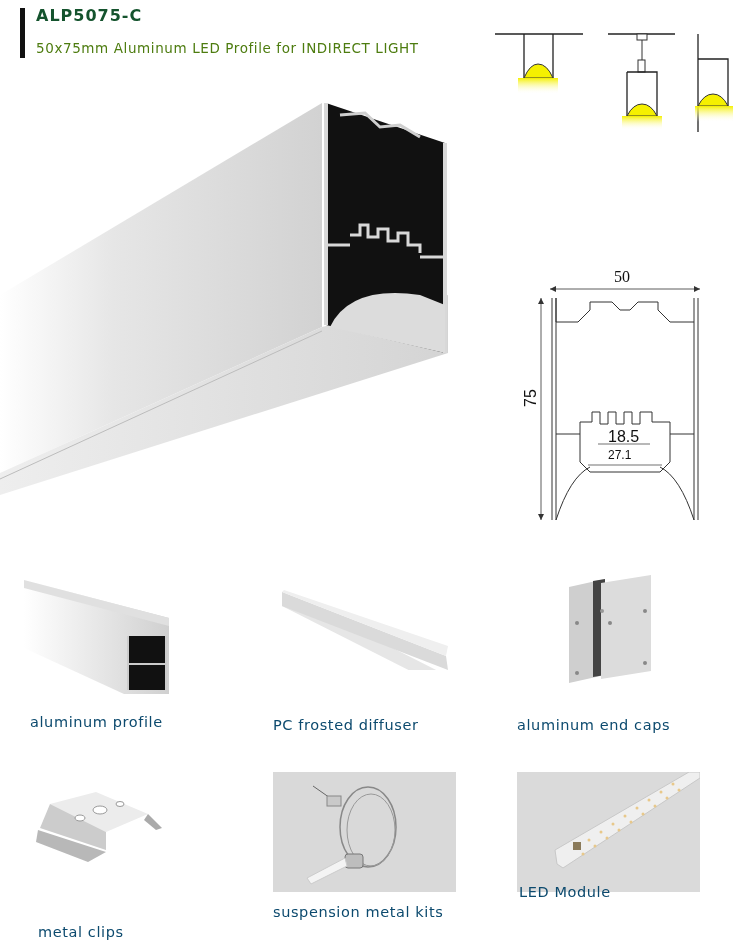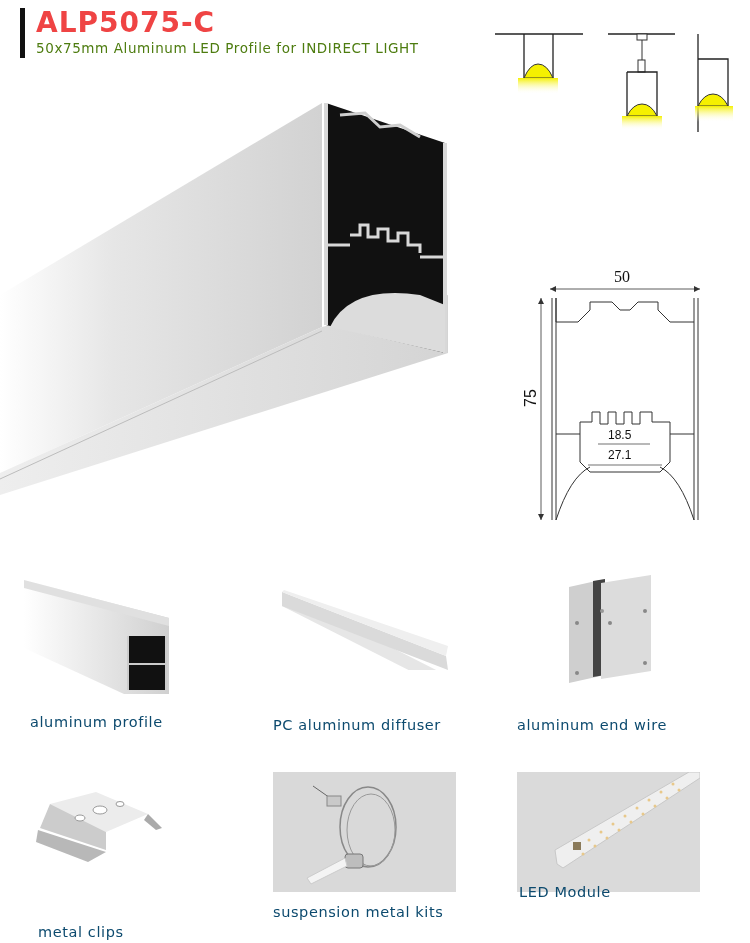--- a/index.html
+++ b/index.html
@@ -1,20 +1,20 @@
 <!DOCTYPE html>
 <html><head>
 <meta charset="utf-8">
 <style>
   * { box-sizing: border-box; margin: 0; padding: 0; }
   html, body { width: 750px; height: 943px; background: #ffffff; overflow: hidden; }
   body { position: relative; font-family: "DejaVu Sans", sans-serif; color: #222; }
   .abs { position: absolute; }
   .title-bar { left: 20px; top: 8px; width: 5px; height: 50px; background: #111; }
-  .title { left: 36px; top: 6px; font-family: "DejaVu Sans", sans-serif; font-weight: bold; font-size: 28px; letter-spacing: 1px; color: #ef4444; }
+  .title { left: 36px; top: 6px; font-family: "DejaVu Sans", sans-serif; font-weight: bold; font-size: 16px; letter-spacing: 1px; color: #14532d; }
   .subtitle { left: 36px; top: 40px; font-size: 13.5px; color: #4d7c0f; letter-spacing: 0.6px; }
   .caption { font-size: 14.5px; color: #0c4a6e; letter-spacing: 0.6px; }
   svg { display: block; }
   .photo { background: #d8d8d8; }
 </style>
 </head>
 <body>
 
 <div class="abs title-bar"></div>
 <div class="abs title">ALP5075-C</div>
@@ -92,21 +92,21 @@
     <path d="M32 36 V258 M36 36 V258 M174 36 V258 M178 36 V258" stroke="#333" stroke-width="1" fill="none"></path>
     <path d="M36 36 V60 H58 L70 48 V40 H92 L100 48 H110 L118 40 H138 V48 L150 60 H174" stroke="#333" stroke-width="1" fill="none"></path>
     <path d="M36 172 H60 V160 H72 V150 H80 V162 H88 V150 H96 V162 H104 V150 H112 V162 H120 V150 H132 V160 H150 V172 H174" stroke="#333" stroke-width="1" fill="none"></path>
     <path d="M60 172 V200 L70 210 H140 L150 200 V172" stroke="#333" stroke-width="1" fill="none"></path>
     <path d="M36 258 Q50 215 70 205 M174 258 Q160 215 140 205" stroke="#333" stroke-width="1" fill="none"></path>
     <line x1="78" y1="182" x2="130" y2="182" stroke="#333" stroke-width="0.7"></line>
     <line x1="68" y1="203" x2="142" y2="203" stroke="#333" stroke-width="0.7"></line>
   </svg>
   <div class="abs" style="left:94px;top:6px;font-family:Liberation Serif, serif;font-size:16px;color:#111">50</div>
   <div class="abs" style="left:2px;top:145px;font-family:'Liberation Sans',sans-serif;font-size:16px;color:#111;transform:rotate(-90deg);transform-origin:left top">75</div>
-  <div class="abs" style="left:88px;top:166px;font-family:'Liberation Sans',sans-serif;font-size:12px;color:#111">18.5</div>
+  <div class="abs" style="left:88px;top:166px;font-family:'Liberation Sans',sans-serif;font-size:16px;color:#111">18.5</div>
   <div class="abs" style="left:88px;top:186px;font-family:'Liberation Sans',sans-serif;font-size:12px;color:#111">27.1</div>
 </div>
 
 <svg class="abs" style="left:24px;top:578px" width="150" height="120">
   <defs>
     <linearGradient id="ap" x1="0" y1="0" x2="1" y2="0">
       <stop offset="0" stop-color="#ffffff"></stop>
         <stop offset="1" stop-color="#d0d0d0"></stop>
     </linearGradient>
   </defs>
@@ -115,34 +115,34 @@
   <path d="M104 58 V112 M142 58 V112 M104 86 H142" stroke="#ccc" stroke-width="2"></path>
   <polygon points="0,2 145,40 145,48 0,10" fill="#e0e0e0"></polygon>
 </svg>
 <div class="abs caption" style="left:30px;top:714px">aluminum profile</div>
 
 <svg class="abs" style="left:280px;top:590px" width="172" height="80">
   <polygon points="2,6 168,90 168,76 2,-8" fill="#e6e6e6" transform="translate(0,10)"></polygon>
   <polygon points="2,16 168,80 166,66 2,2" fill="#dadada"></polygon>
   <polygon points="2,2 166,66 168,56 4,0" fill="#efefef"></polygon>
 </svg>
-<div class="abs caption" style="left:273px;top:717px">PC aluminum diffuser</div>
+<div class="abs caption" style="left:273px;top:717px">PC frosted diffuser</div>
 
 <svg class="abs" style="left:565px;top:575px" width="90" height="112">
   <polygon points="4,12 40,4 40,100 4,108" fill="#cfcfcf"></polygon>
   <polygon points="28,6 40,4 40,100 28,102" fill="#444"></polygon>
   <polygon points="36,8 86,0 86,96 36,104" fill="#dcdcdc"></polygon>
   <circle cx="12" cy="48" r="2" fill="#888"></circle>
     <circle cx="12" cy="98" r="2" fill="#888"></circle>
   <circle cx="45" cy="48" r="2" fill="#888"></circle>
     <circle cx="80" cy="36" r="2" fill="#888"></circle>
   <circle cx="80" cy="88" r="2" fill="#888"></circle>
     <circle cx="37" cy="36" r="2" fill="#999"></circle>
 </svg>
-<div class="abs caption" style="left:517px;top:717px">aluminum end wire</div>
+<div class="abs caption" style="left:517px;top:717px">aluminum end caps</div>
 
 <svg class="abs" style="left:36px;top:790px" width="130" height="80">
   <polygon points="14,14 60,2 112,24 70,42" fill="#ececec"></polygon>
   <polygon points="14,14 70,42 70,60 4,38" fill="#cccccc"></polygon>
   <polygon points="2,40 70,62 52,72 0,52" fill="#b8b8b8"></polygon>
   <polygon points="112,24 126,38 120,40 108,30" fill="#aaa"></polygon>
   <ellipse cx="64" cy="20" rx="7" ry="4" fill="#fff" stroke="#999"></ellipse>
   <ellipse cx="44" cy="28" rx="5" ry="3" fill="#fff" stroke="#999"></ellipse>
   <ellipse cx="84" cy="14" rx="4" ry="2.5" fill="#fff" stroke="#999"></ellipse>
 </svg>

